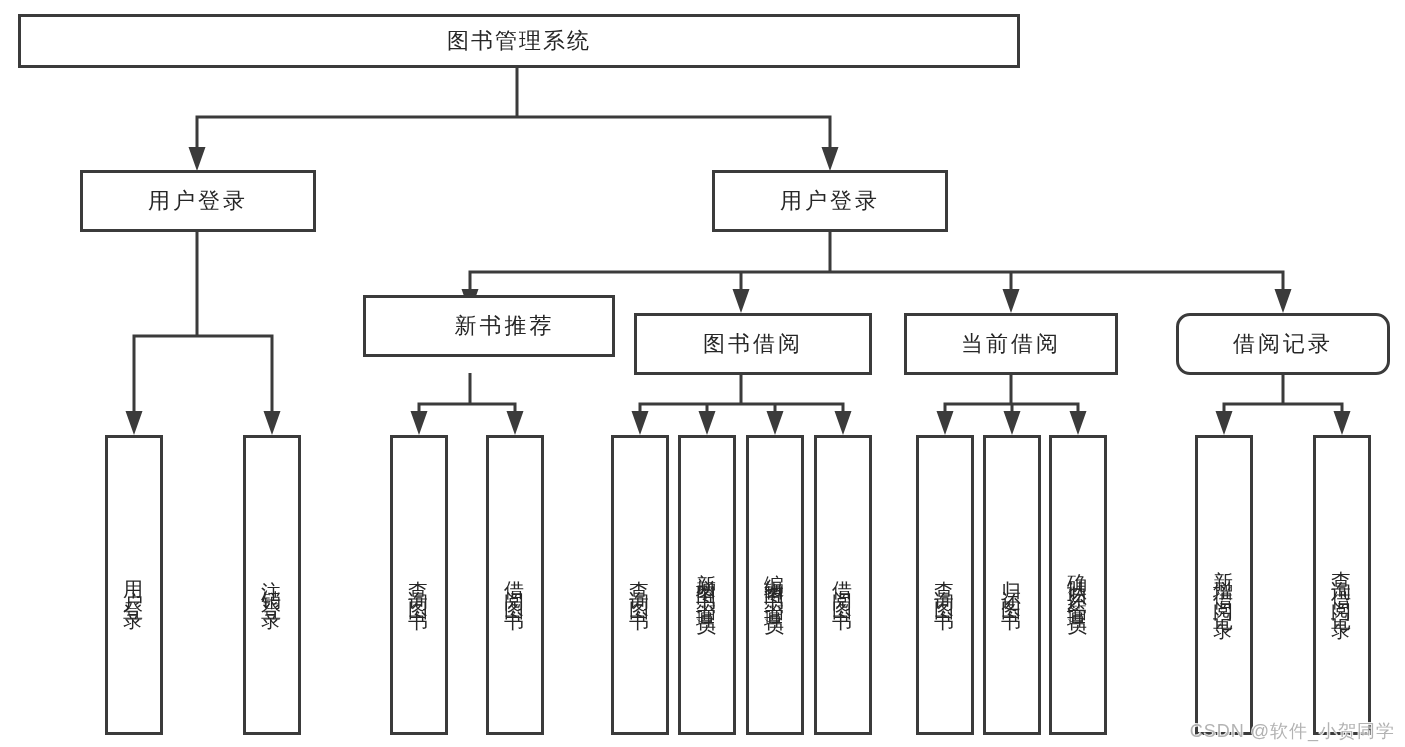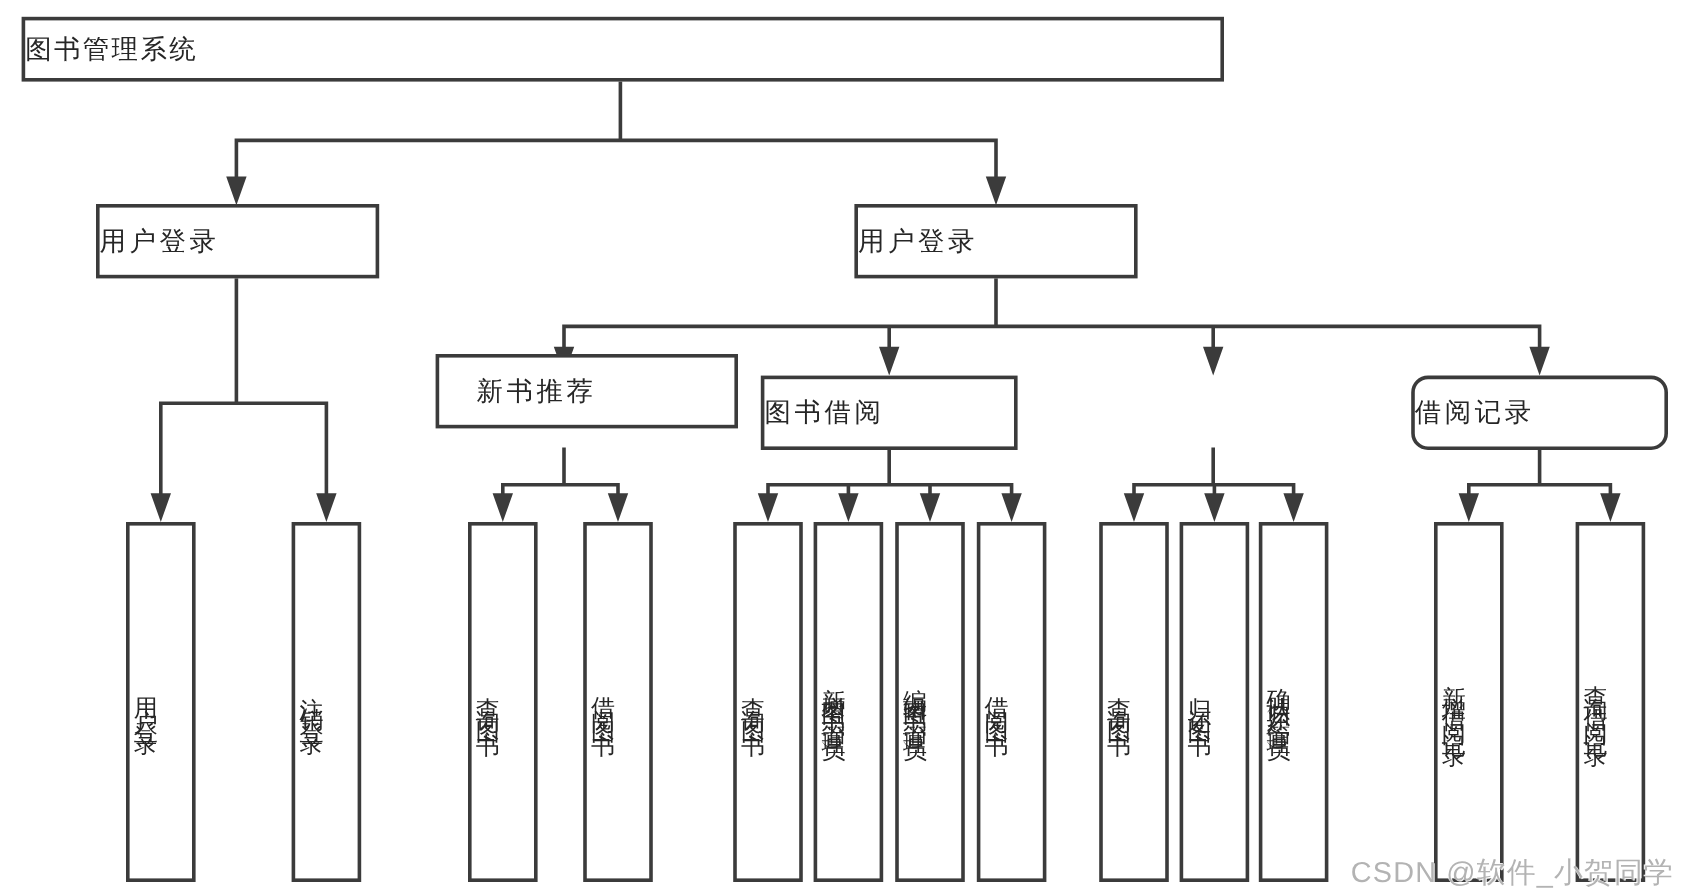--- a/index.html
+++ b/index.html
@@ -26,41 +26,42 @@
   .cline { stroke: var(--line); stroke-width: 3; fill: none; }
   .ahead { fill: var(--line); stroke: none; }
   .box {
     position: absolute;
     box-sizing: border-box;
     border: 3px solid var(--line);
     background: var(--box_background);
     color: var(--text);
     display: flex;
     align-items: center;
+    justify-content: center;
     font-size: 22px;
     letter-spacing: 3px;
     white-space: nowrap;
   }
   .hbox { height: 62px; }
   .titlebox { left: 18px; top: 14px; width: 1002px; height: 54px; font-size: 22px; letter-spacing: 2px; }
   .vbox { width: 58px; height: 300px; top: 435px; }
   .vtext {
     writing-mode: vertical-rl;
     text-orientation: mixed;
     font-size: 20px;
     letter-spacing: 10px;
     color: var(--text);
     white-space: nowrap;
   }
   .vtext.long { letter-spacing: 6px; }
   .watermark {
     position: absolute;
     right: 10px;
     bottom: 4px;
-    font-size: 24px;
+    font-size: 18px;
     letter-spacing: 1px;
     color: var(--watermark);
     z-index: 5;
     text-shadow: 1px 1px 0 rgba(255,255,255,0.9), -1px -1px 0 rgba(255,255,255,0.9);
     white-space: nowrap;
     text-align: right;
   }
 </style>
 </head>
 <body>
@@ -135,22 +136,25 @@
   <div class="box hbox" style="left:80px; top:170px; width:236px;">
     <span>用户登录</span>
   </div>
   <div class="box hbox" style="left:712px; top:170px; width:236px;">
     <span>用户登录</span>
   </div>
 
   <div class="box hbox" style="left:363px; top:295px; width:252px;padding-left:31px;">
     <span>新书推荐</span>
   </div>
-  <div class="box hbox" style="left:634px; top:313px; width:214px;font-family:Liberation Mono, monospace;">
+  <div class="box hbox" style="left:634px; top:313px; width:238px;font-family:Liberation Mono, monospace;">
     <span>图书借阅</span>
+  </div>
+  <div class="box hbox" style="left:904px; top:313px; width:214px;">
+    <span>当前借阅</span>
   </div>
   <div class="box hbox" style="left:1176px; top:313px; width:214px;border-radius:14px;">
     <span>借阅记录</span>
   </div>
 
   <div class="box vbox" style="left:105px;">
     <span class="vtext">用户登录</span>
   </div>
   <div class="box vbox" style="left:243px;">
     <span class="vtext">注销登录</span>

